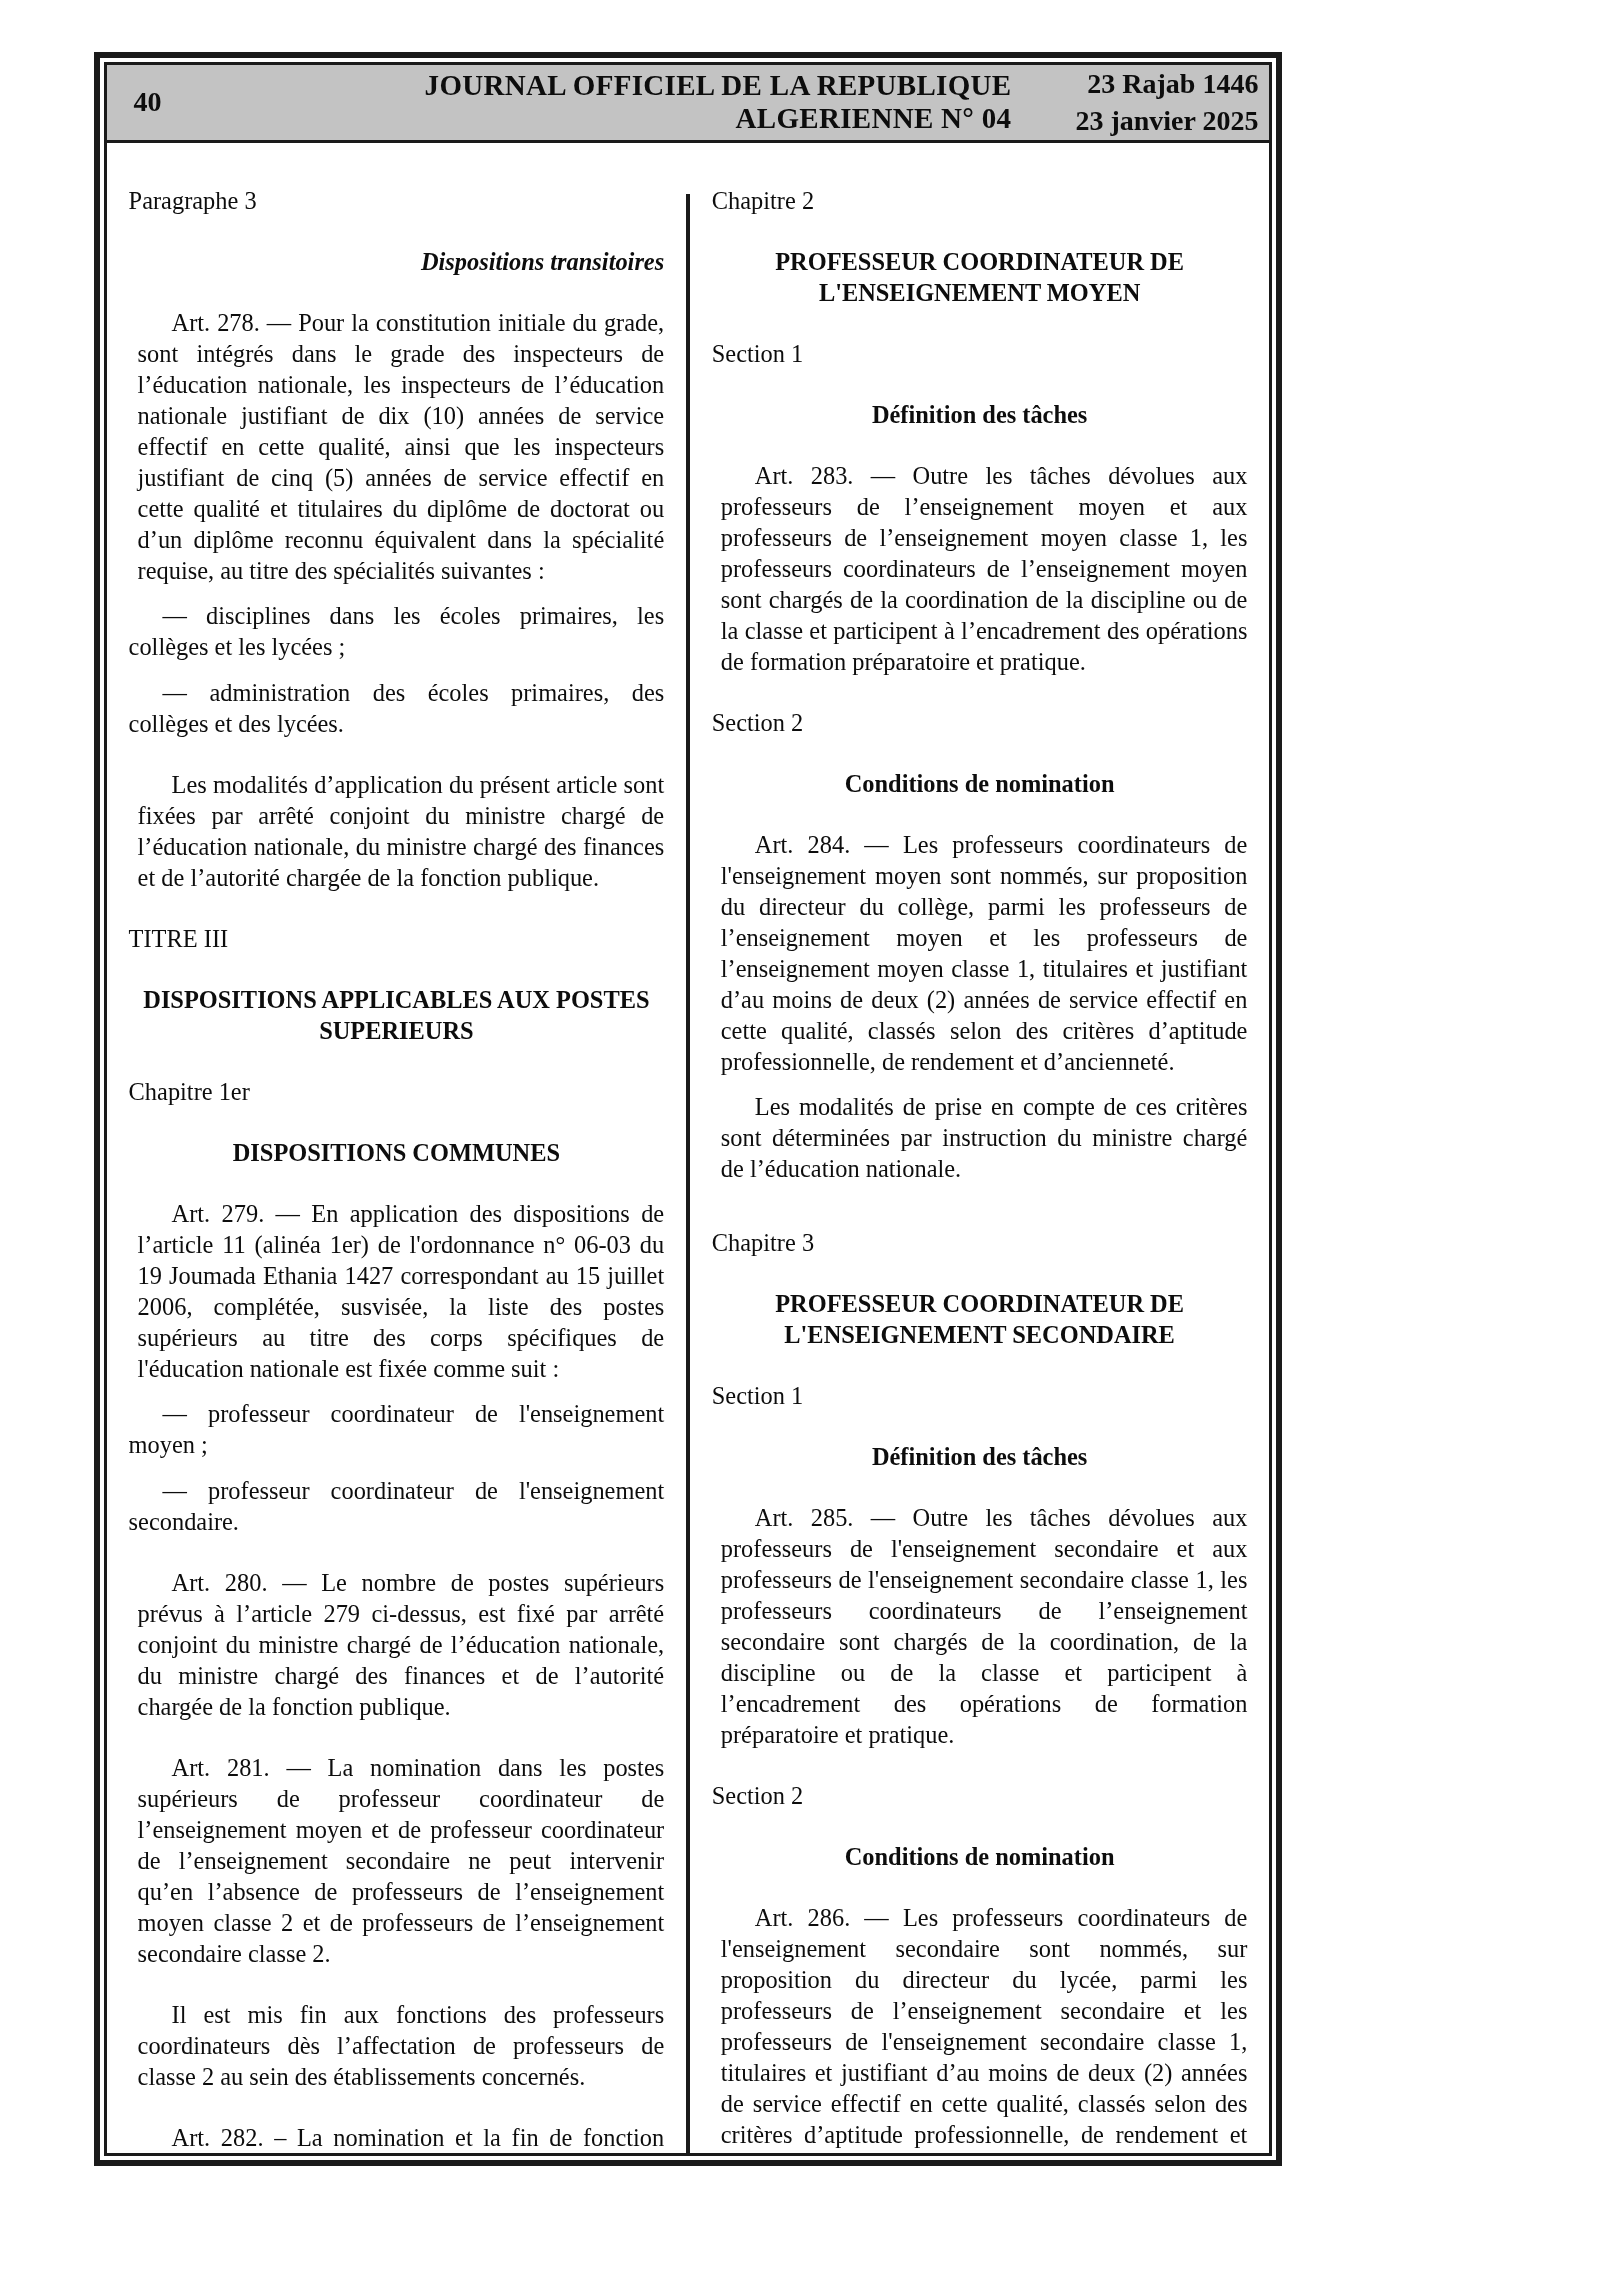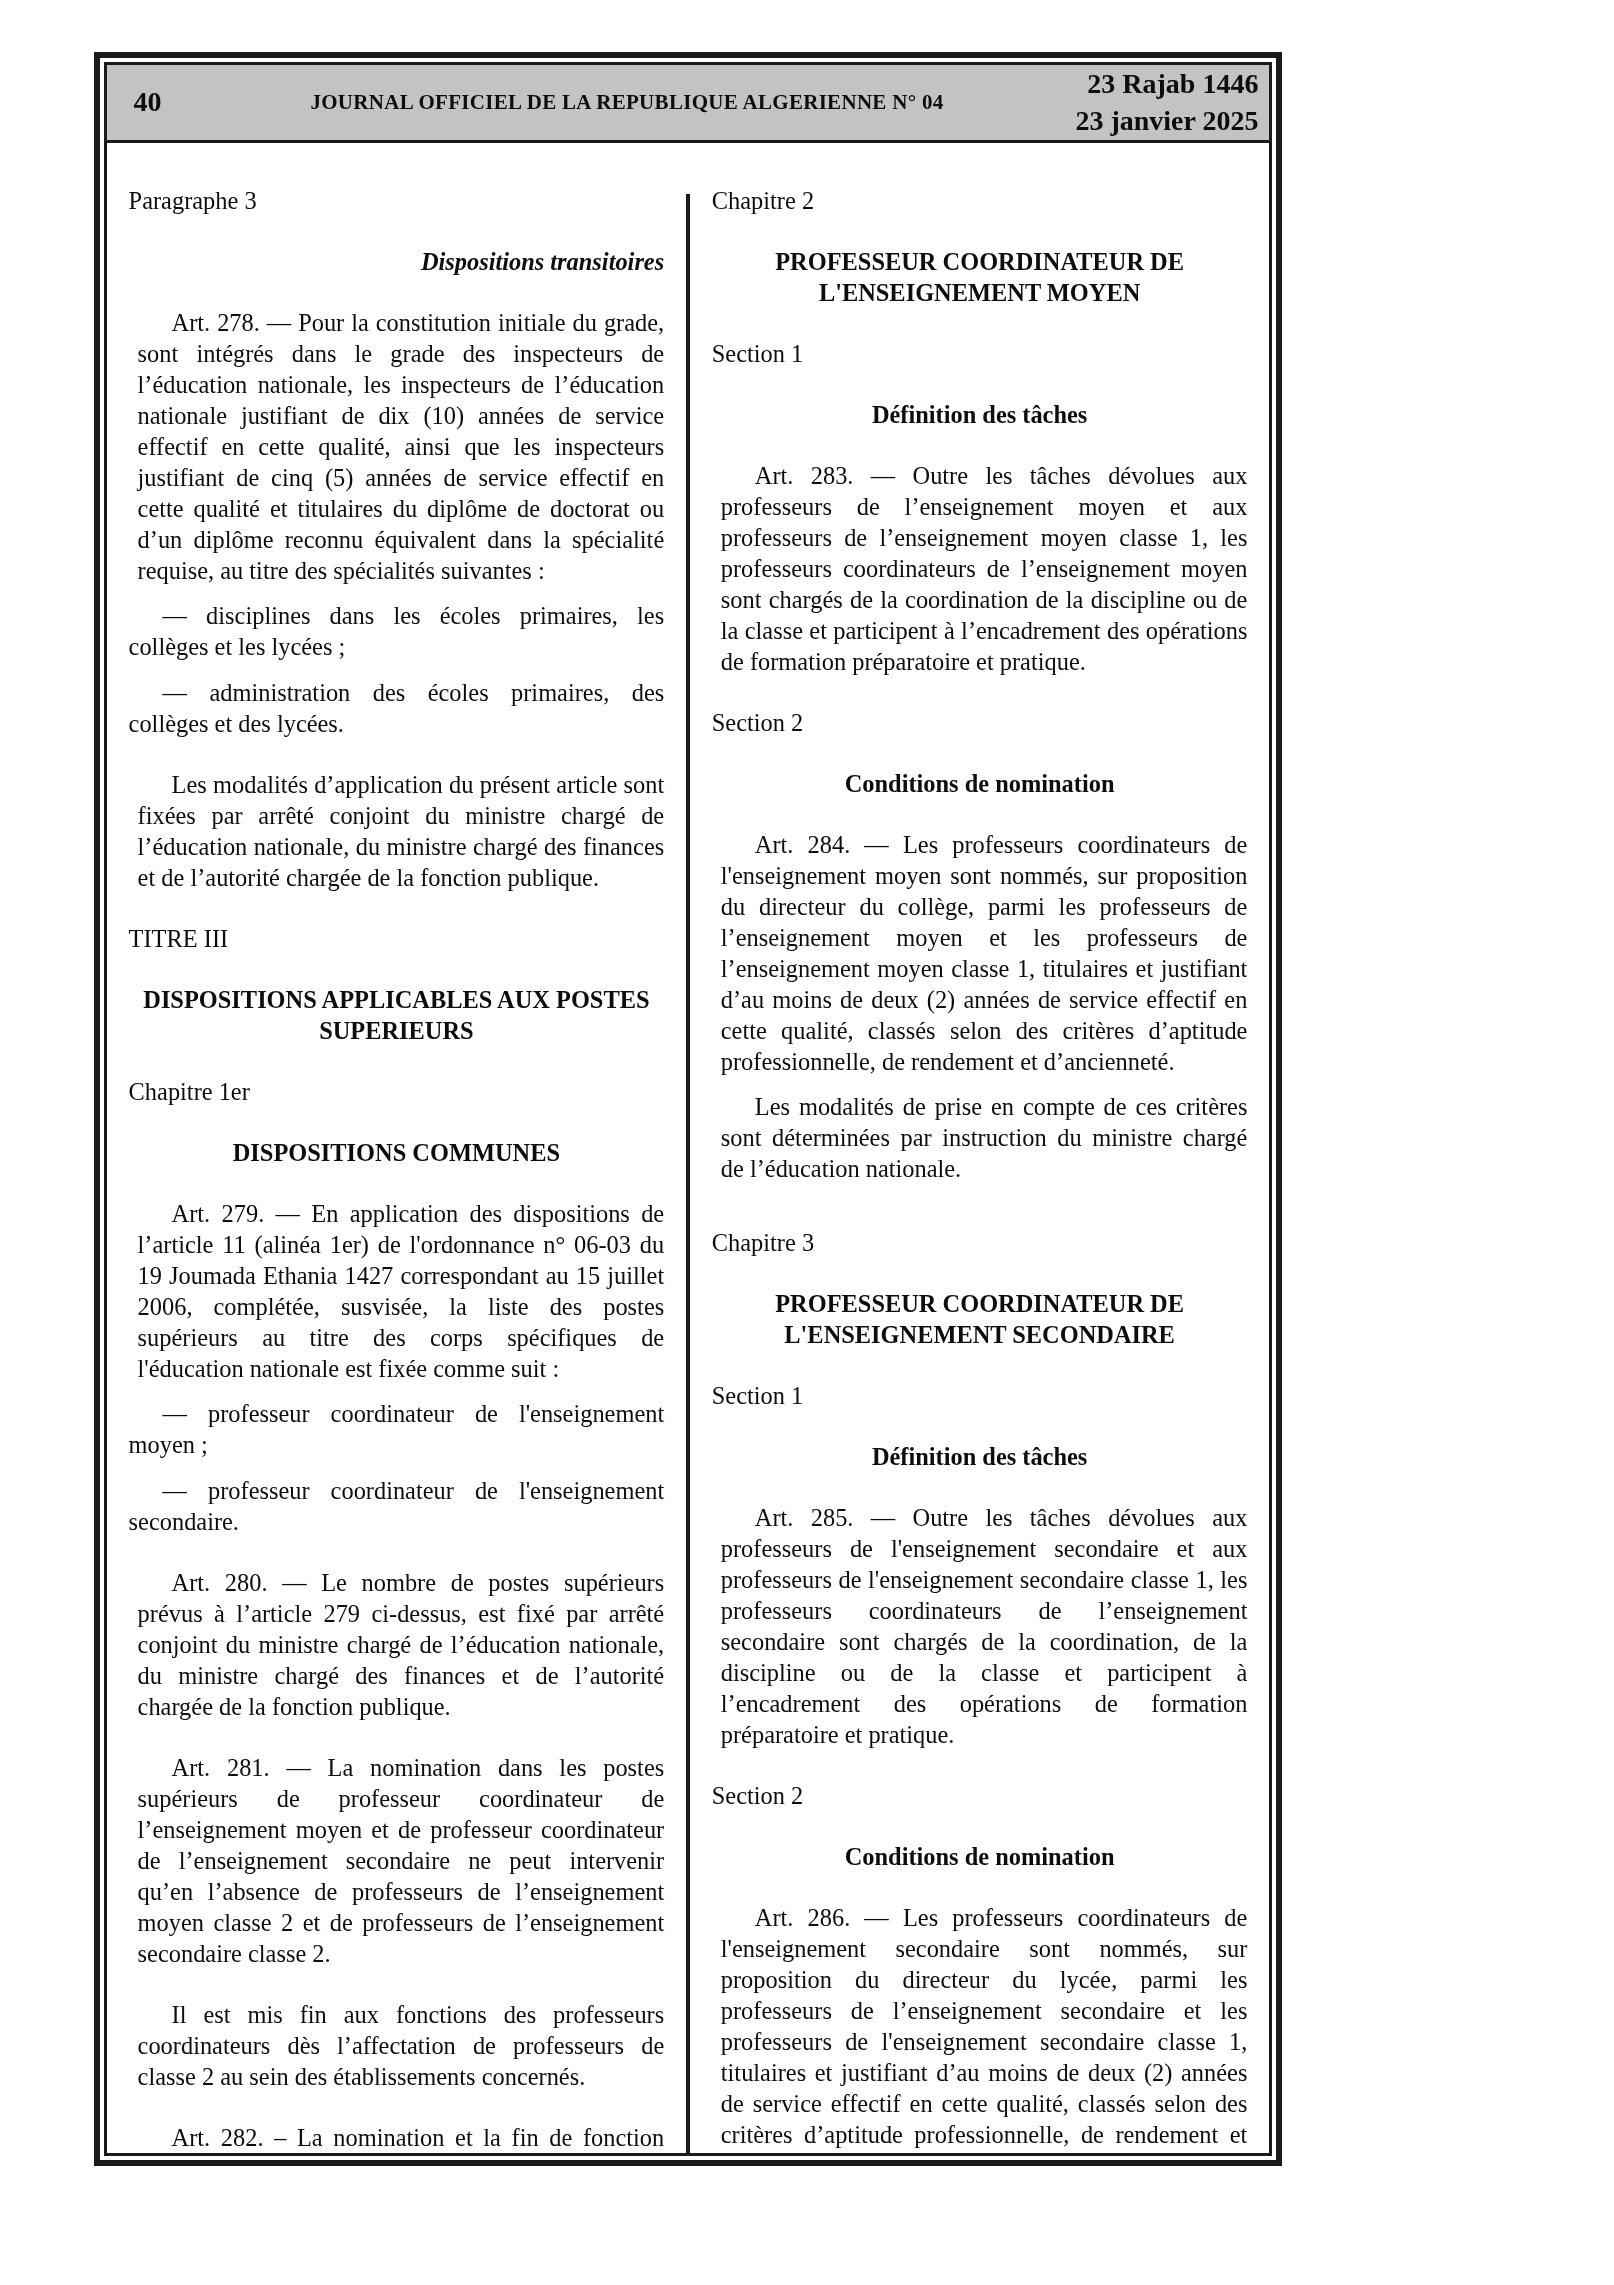--- a/index.html
+++ b/index.html
@@ -30,22 +30,22 @@
     background:#c3c3c3;
     border-bottom:3.6px solid #1a1a1a;
     display:flex; align-items:center;
     font-weight:bold;
   }
   .page-number {
     width:136px; padding-left:27px;
     font-size:28px;
   }
   .journal-title {
-    flex:1; text-align:center;
-    font-size:21px;
+    flex:1; text-align:right;
+    font-size:29px;
     letter-spacing:0.3px;
   }
   .dates {
     width:258px; padding-right:11px;
     text-align:right;
     font-size:28px; line-height:37px;
   }
   .content {
     flex:1;
     display:flex; align-items:stretch;

